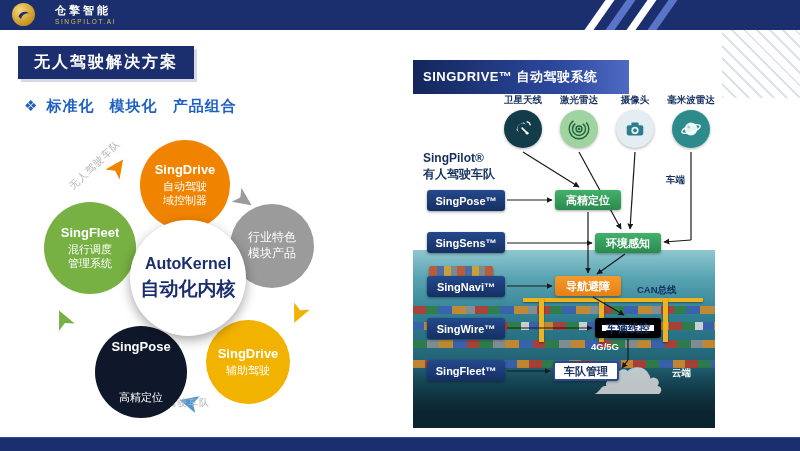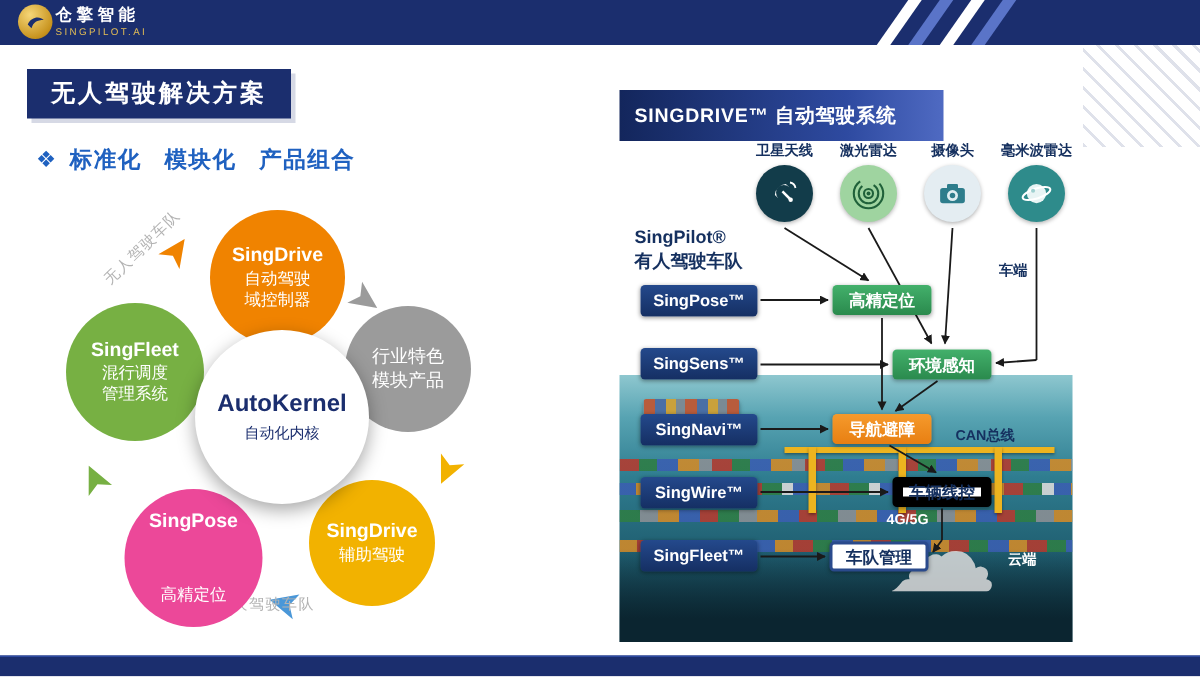--- a/index.html
+++ b/index.html
@@ -1,21 +1,21 @@
 <!DOCTYPE html>
 <html><head>
 <meta charset="utf-8">
 <style>
   * { margin:0; padding:0; box-sizing:border-box; }
   body { font-family:"Liberation Sans","DejaVu Sans",sans-serif; background:#fff; }
   .slide { position:relative; width:800px; height:451px; background:#ffffff; overflow:hidden; }
 
   
   .topbar { position:absolute; top:0; left:0; width:800px; height:30px; background:#1b2e6e; z-index:5; }
-  .logo { position:absolute; left:12px; top:3px; display:flex; align-items:center; gap:2px; }
+  .logo { position:absolute; left:12px; top:3px; display:flex; align-items:center; gap:20px; }
   .logo-mark { width:23px; height:23px; border-radius:50%; background:radial-gradient(circle at 35% 30%, #f6d678, #c8941f 70%, #9c6f10); display:flex; align-items:center; justify-content:center; }
   .logo-text-cn { color:#fff; font-size:11px; font-weight:bold; letter-spacing:3px; line-height:1.2; }
   .logo-text-en { color:#e3bd55; font-size:6.5px; letter-spacing:1.6px; line-height:1.1; }
   .stripes { position:absolute; left:595px; top:0; height:30px; display:flex; gap:12px; transform:skewX(-35deg); }
   .stripe { width:9px; height:30px; }
   .st-a { background:#ffffff; } .st-b { background:#5a74c8; }
 
   
   .hatch { position:absolute; right:0; top:30px; width:78px; height:68px; z-index:0;
            background:repeating-linear-gradient(45deg, rgba(27,46,110,.14) 0 2px, transparent 2px 9px); }
@@ -29,26 +29,26 @@
 
   
   .hub { position:absolute; left:40px; top:130px; width:300px; height:300px; z-index:3; }
   .bubble { position:absolute; border-radius:50%; display:flex; flex-direction:column; align-items:center;
             justify-content:center; color:#fff; text-align:center; line-height:1.3; z-index:1; }
   .bubble .bname { font-weight:bold; font-size:13px; }
   .bubble .bline { font-size:11px; }
   .hub-center { left:90px; top:90px; width:116px; height:116px; background:#ffffff; color:#1b2e6e;
                 box-shadow:0 4px 12px rgba(0,0,0,.35); z-index:2; }
   .hub-center .cname { font-size:16px; font-weight:bold; }
-  .hub-center .csub  { font-size:10px; font-weight:normal; margin-top:2px; }
+  .hub-center .csub  { font-size:19px; font-weight:bold; margin-top:2px; }
   .n-drive    { left:100px; top:10px;  width:90px; height:90px; background:#f08300; }
   .n-industry { left:190px; top:74px;  width:84px; height:84px; background:#9b9b9b; }
   .n-industry .bline { font-size:12px; }
   .n-sens     { left:166px; top:190px; width:84px; height:84px; background:#f2b200; }
-  .n-pose     { left:43px;  top:196px; width:92px; height:92px; background:#ec4899;gap:34px; }
+  .n-pose     { left:55px;  top:196px; width:92px; height:92px; background:#0f172a;gap:34px; }
   .n-fleet    { left:4px;   top:72px;  width:92px; height:92px; background:#77b043; }
   .flow-arrow { position:absolute; font-size:27px; z-index:0; line-height:1; }
   .fa1 { left:66px;  top:24px;  color:#f08300; transform:rotate(-55deg); }
   .fa2 { left:192px; top:56px;  color:#9b9b9b; transform:rotate(35deg); }
   .fa3 { left:247px; top:170px; color:#f2b200; transform:rotate(115deg); }
   .fa4 { left:138px; top:259px; color:#4a97d8; transform:rotate(195deg); }
   .fa5 { left:12px;  top:176px; color:#77b043; transform:rotate(-115deg); }
   .anno-top { position:absolute; left:22px; top:28px; transform:rotate(-44deg); color:#b3b3b3;
               font-size:10px; letter-spacing:1px; white-space:nowrap; }
   .anno-bottom { position:absolute; left:104px; top:266px; color:#b3b3b3; font-size:10px; letter-spacing:1px; }

